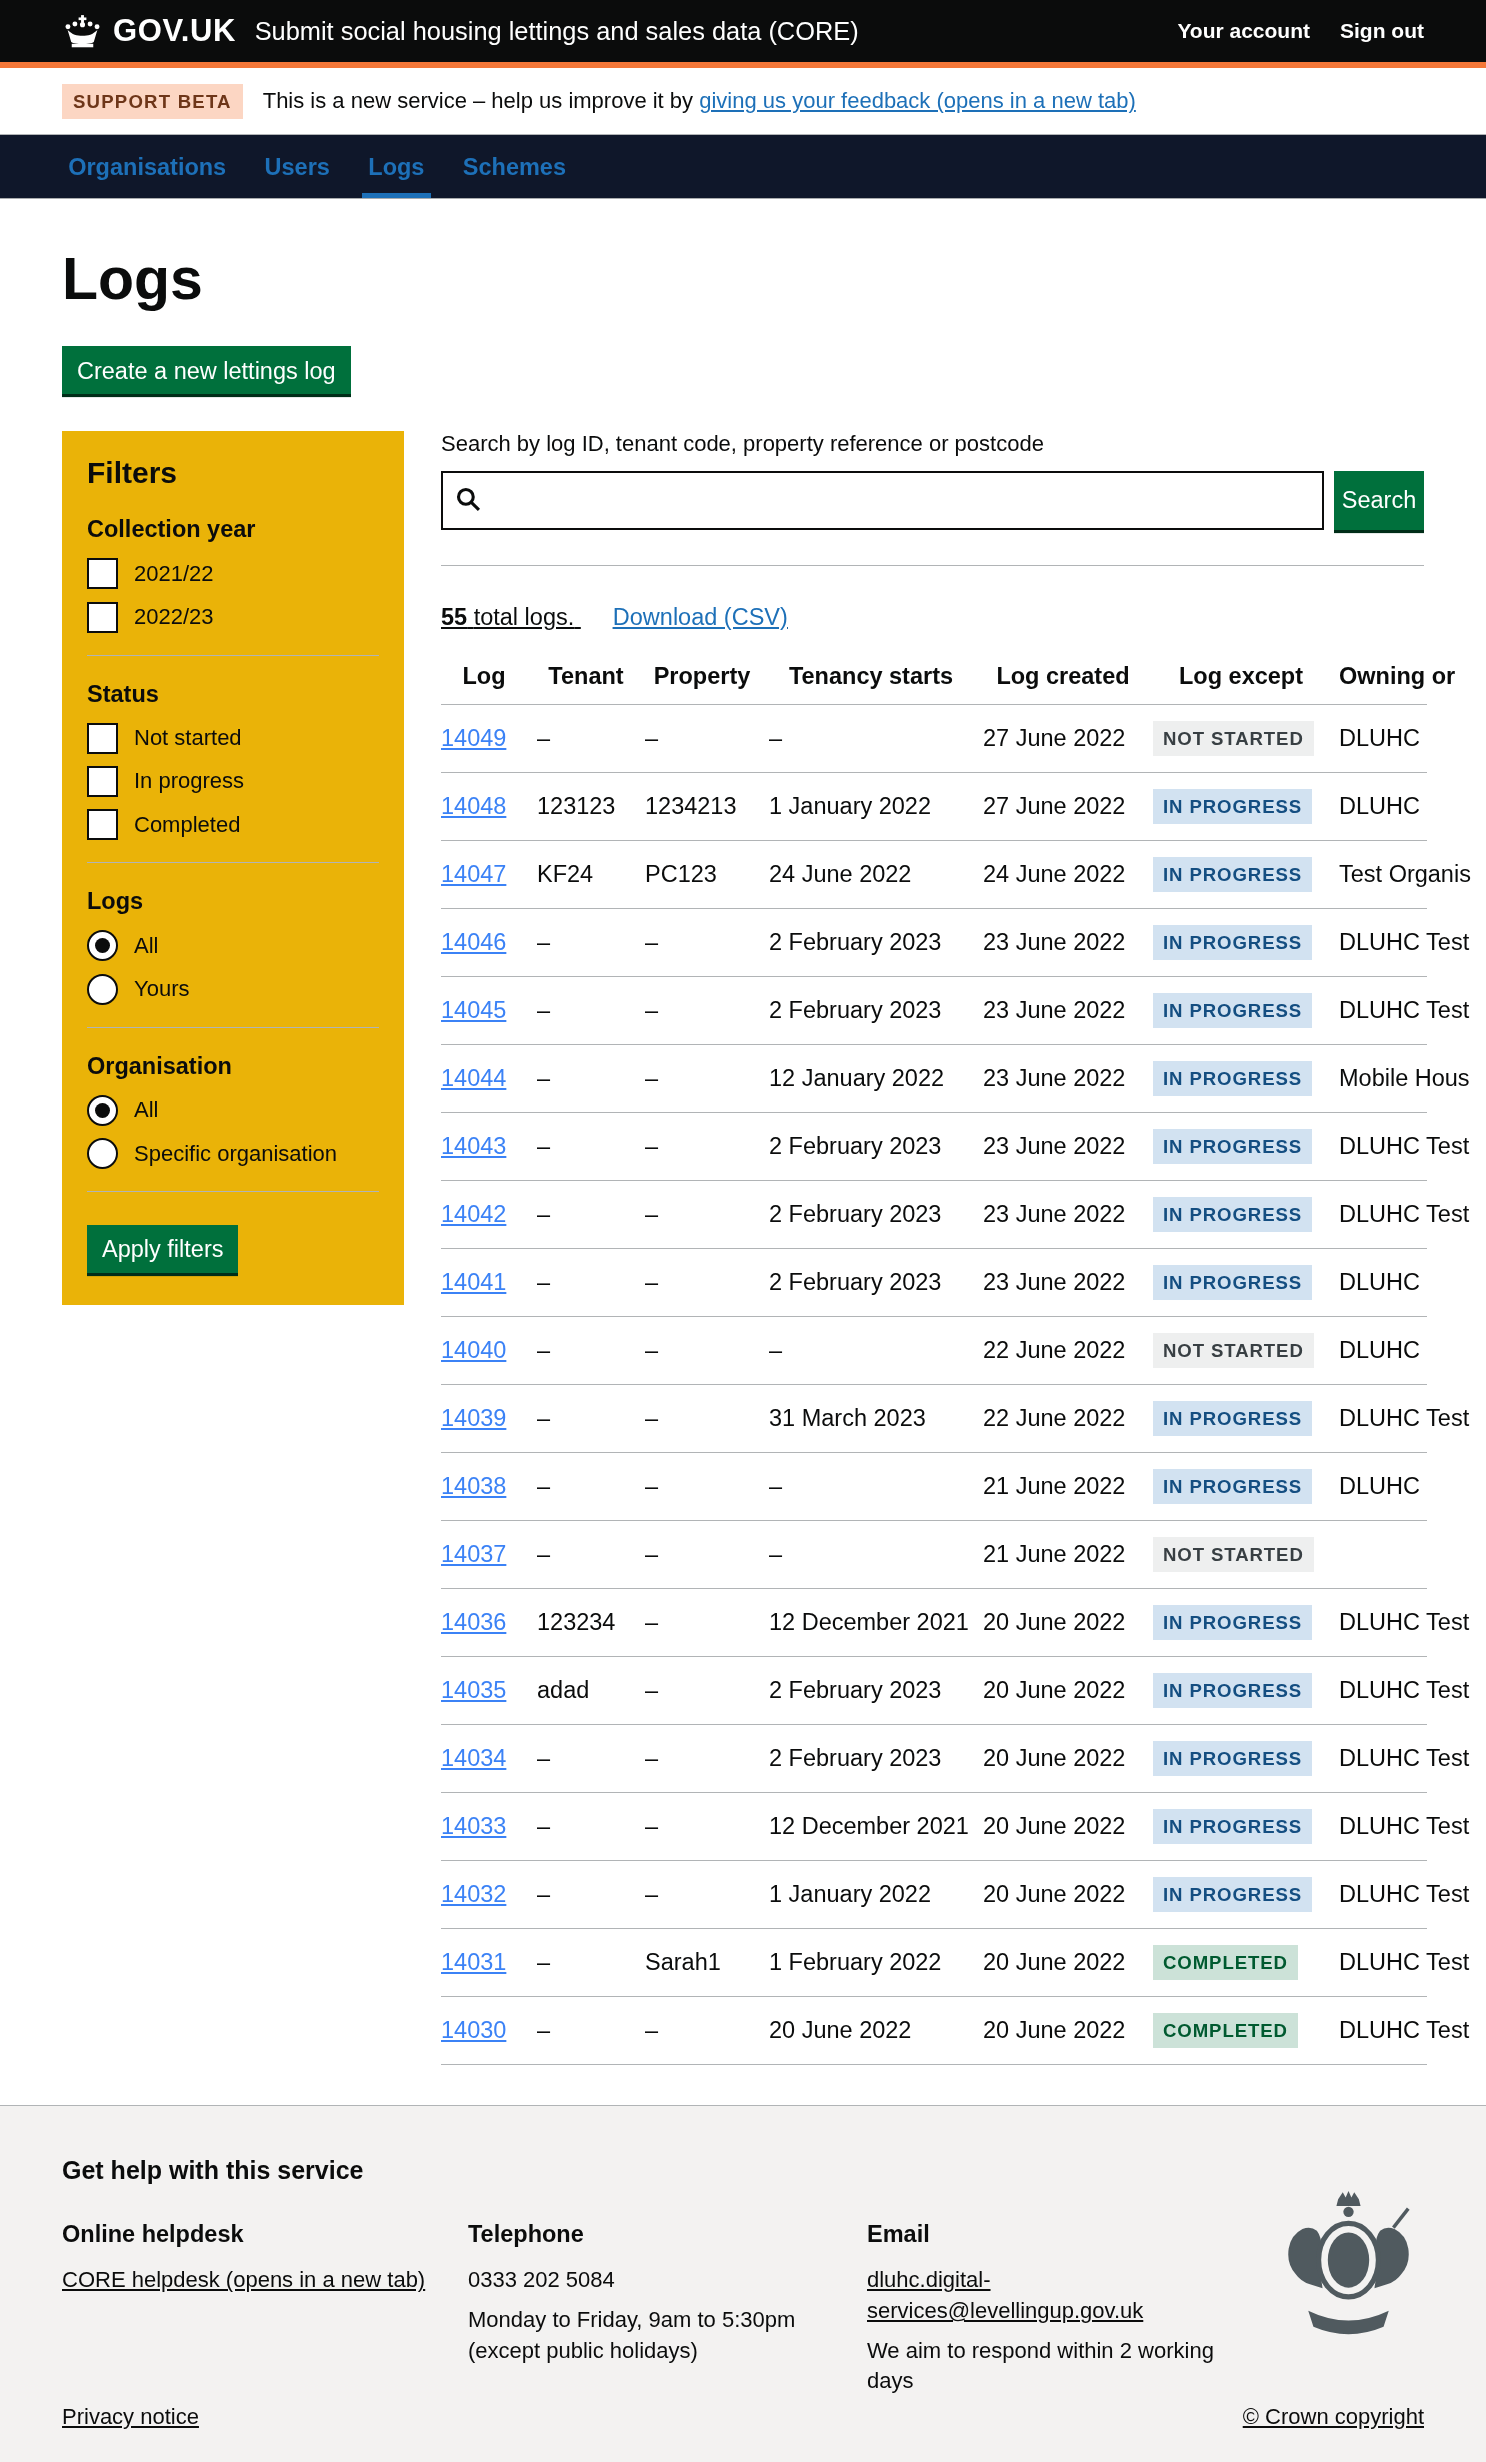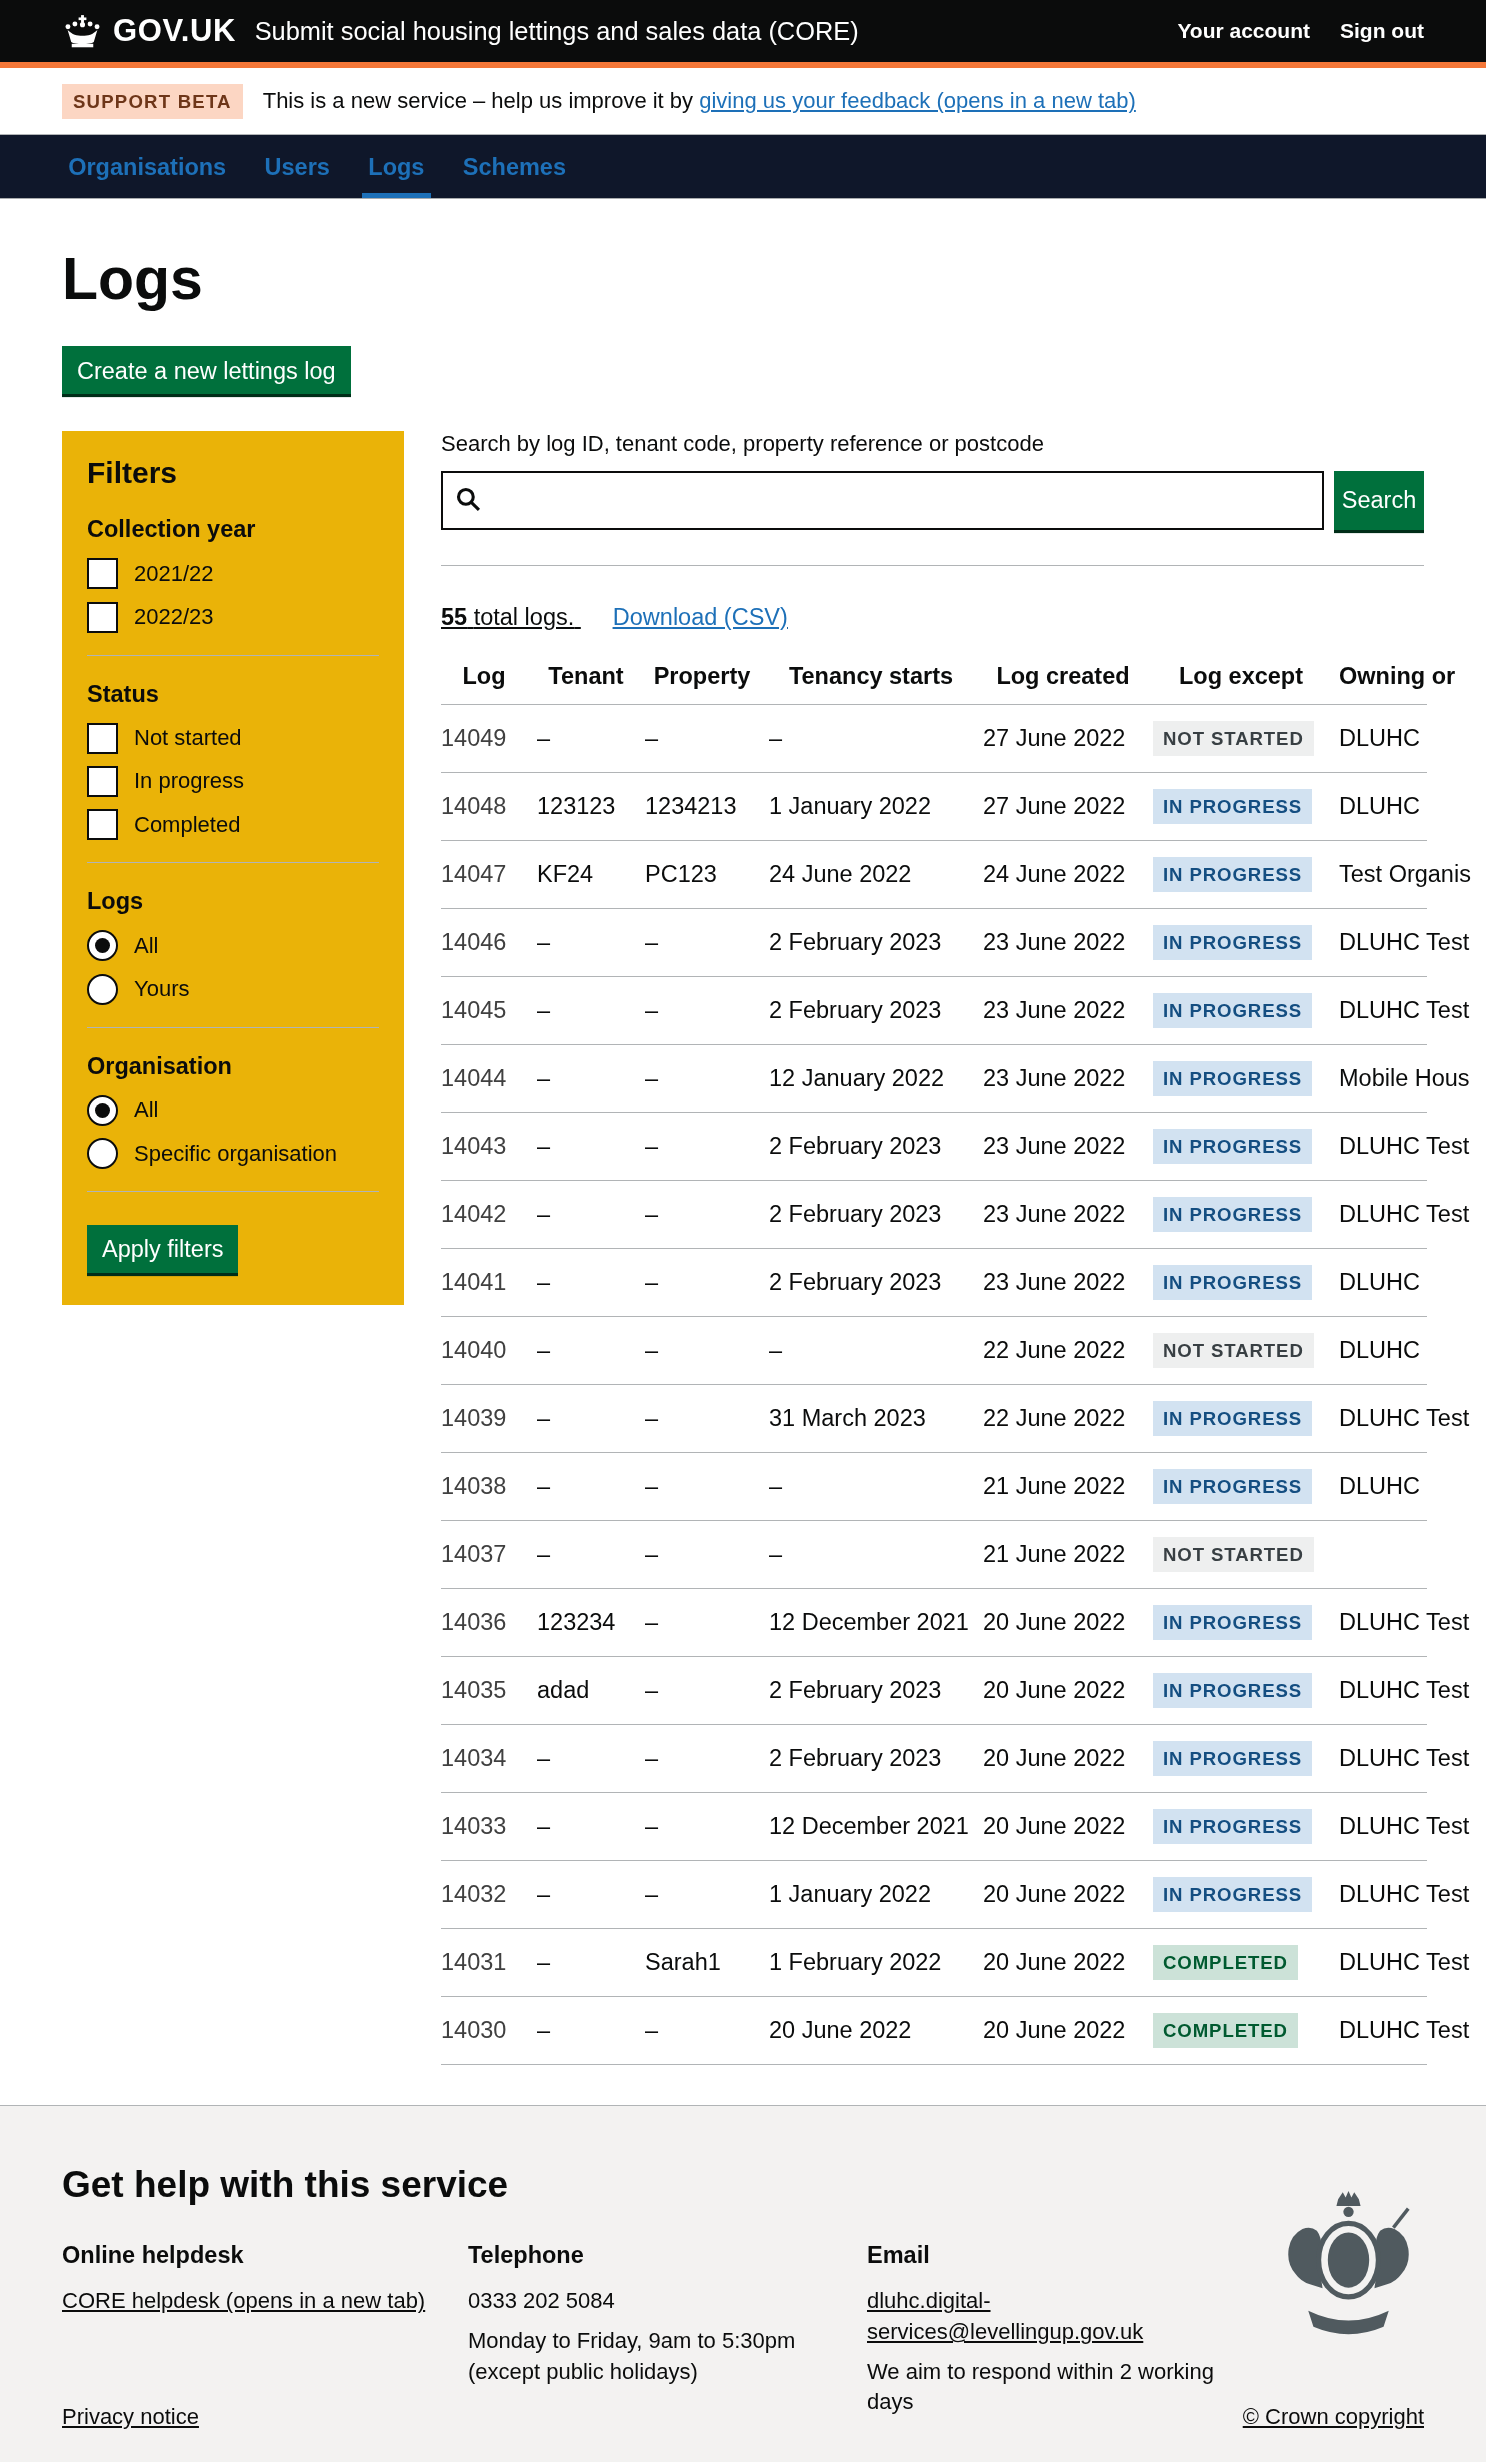--- a/index.html
+++ b/index.html
@@ -58,38 +58,38 @@
   .rdivider{border:none;border-top:1.2px solid #b1b4b6;margin:35px 0 0;}
   .total-line{font-size:23.5px;margin-top:38px;text-decoration:underline;}
   .total-line b{font-weight:bold;}
   .dl-link{margin-left:32px;}
 
   
   table.logs{border-collapse:collapse;table-layout:fixed;width:986px;margin-top:30px;}
   .logs th,.logs td{text-align:left;font-size:23.5px;padding:16px 10px 16px 0;border-bottom:1.2px solid #b1b4b6;vertical-align:middle;white-space:nowrap;}
   .logs th{font-weight:bold;padding-top:2.5px;padding-bottom:13.6px;overflow:visible;text-align:center;}
   .logs td{overflow:visible;}
-  .log-link{color:#404040;}
+  .log-link{color:#3b82f6;text-decoration:underline;}
   .tag{display:inline-block;font-weight:bold;font-size:18.6px;letter-spacing:0.9px;padding:7.4px 10px 5.6px;white-space:nowrap;}
   .tag--grey{background:#eeefef;color:#383f43;}
   .tag--blue{background:#d2e2f1;color:#144e81;}
   .tag--green{background:#cce2d8;color:#005a30;}
 
   
   .pagination{display:flex;align-items:center;margin-top:42px;font-size:23.5px;}
   .page-num{color:#1d70b8;text-decoration:underline;padding:13.6px 15px 11px;margin-right:10px;}
   .page-num.current{background:#1d70b8;color:#fff;}
   .next-link{font-weight:bold;color:#1d70b8;text-decoration:underline;margin-left:8.7px;}
   .next-arrow{color:#505a5f;margin-left:12.4px;font-size:27px;text-decoration:none;}
   .showing{font-size:23.5px;margin-top:58px;}
   .showing b{font-weight:bold;}
 
   
   footer{position:absolute;left:0;right:0;bottom:0;height:357px;box-sizing:border-box;background:#f3f2f1;border-top:1.9px solid #b1b4b6;padding:46px 62px 0;}
-  footer h2{font-size:37px;font-weight:bold;margin:12px 0 36px;}
+  footer h2{font-size:25px;font-weight:bold;margin:4px 0 36px;}
   .fcols{display:flex;}
   .fcol{box-sizing:border-box;}
   .fcol-1{width:406px;}
   .fcol-2{width:399px;}
   .fcol-3{width:384px;}
   .fcol h3{font-size:23.5px;font-weight:bold;margin:0 0 17.3px;}
   .fcol p{font-size:22px;margin:0 0 8.7px;line-height:1.4;}
   .flink{color:#0b0c0c;text-decoration:underline;font-size:22px;}
   .crest{position:absolute;right:57px;top:79px;}
   .fbottom{position:absolute;left:62px;right:62px;bottom:32px;display:flex;justify-content:space-between;font-size:22px;}

